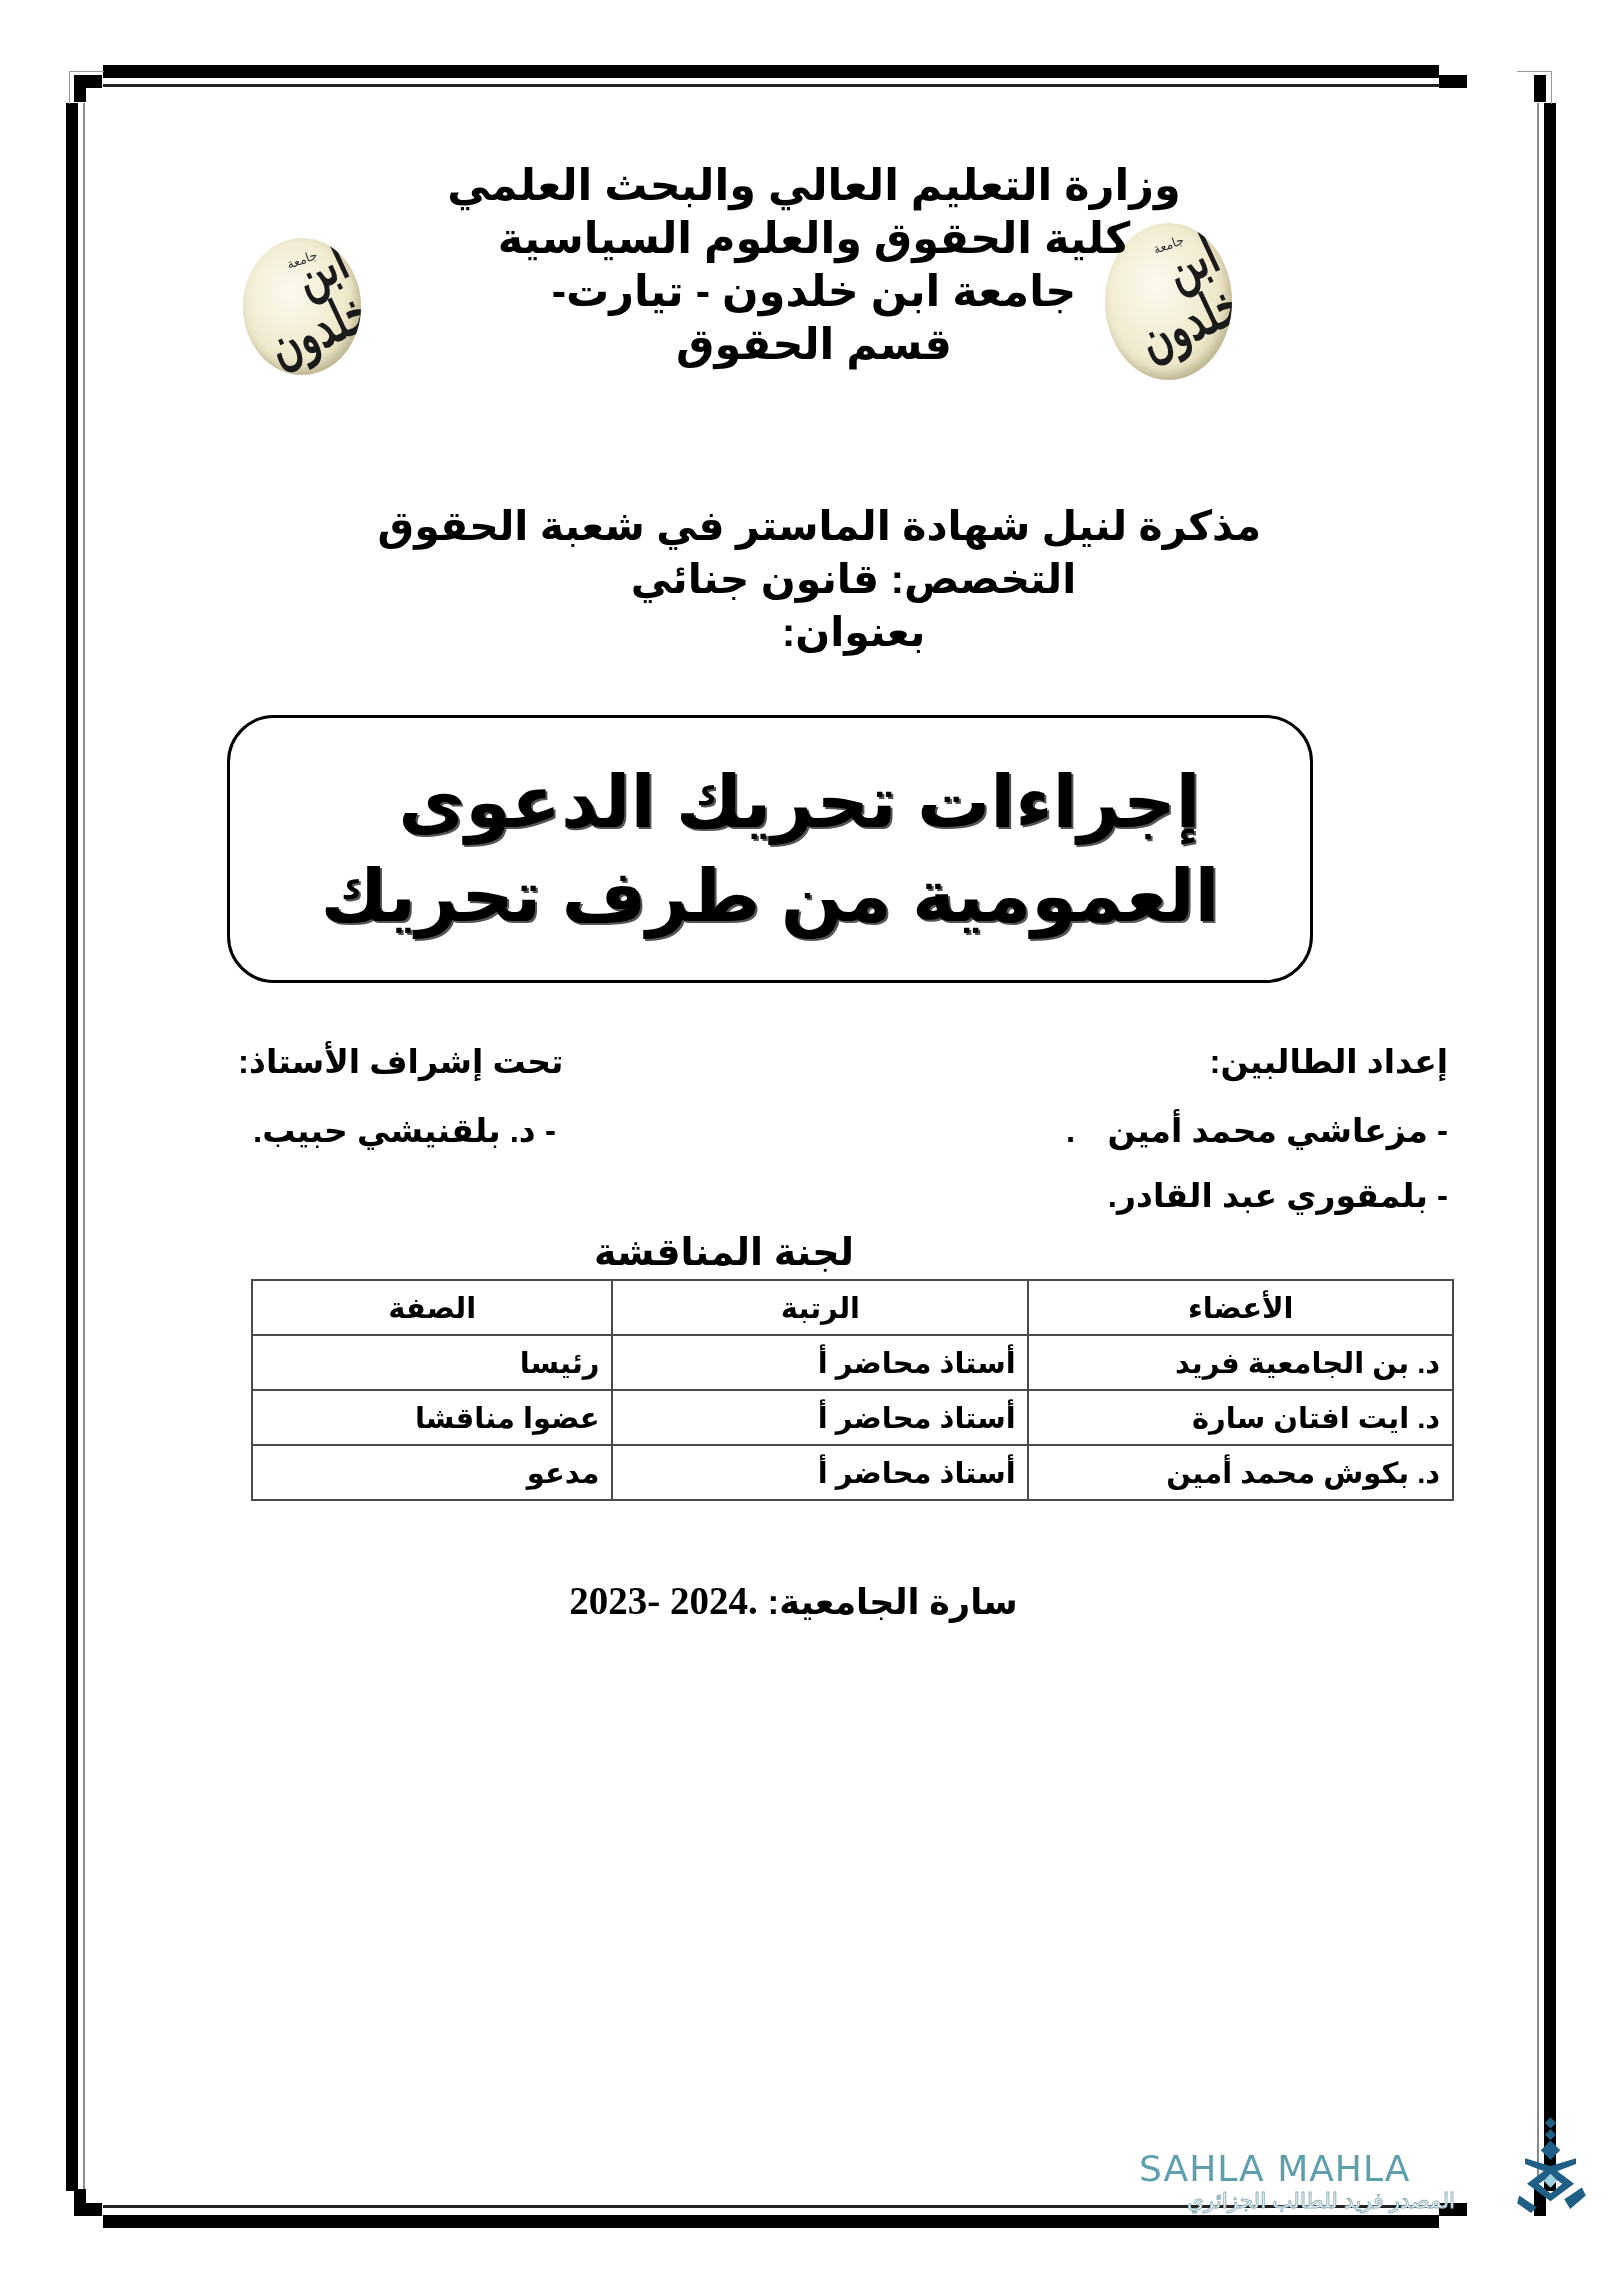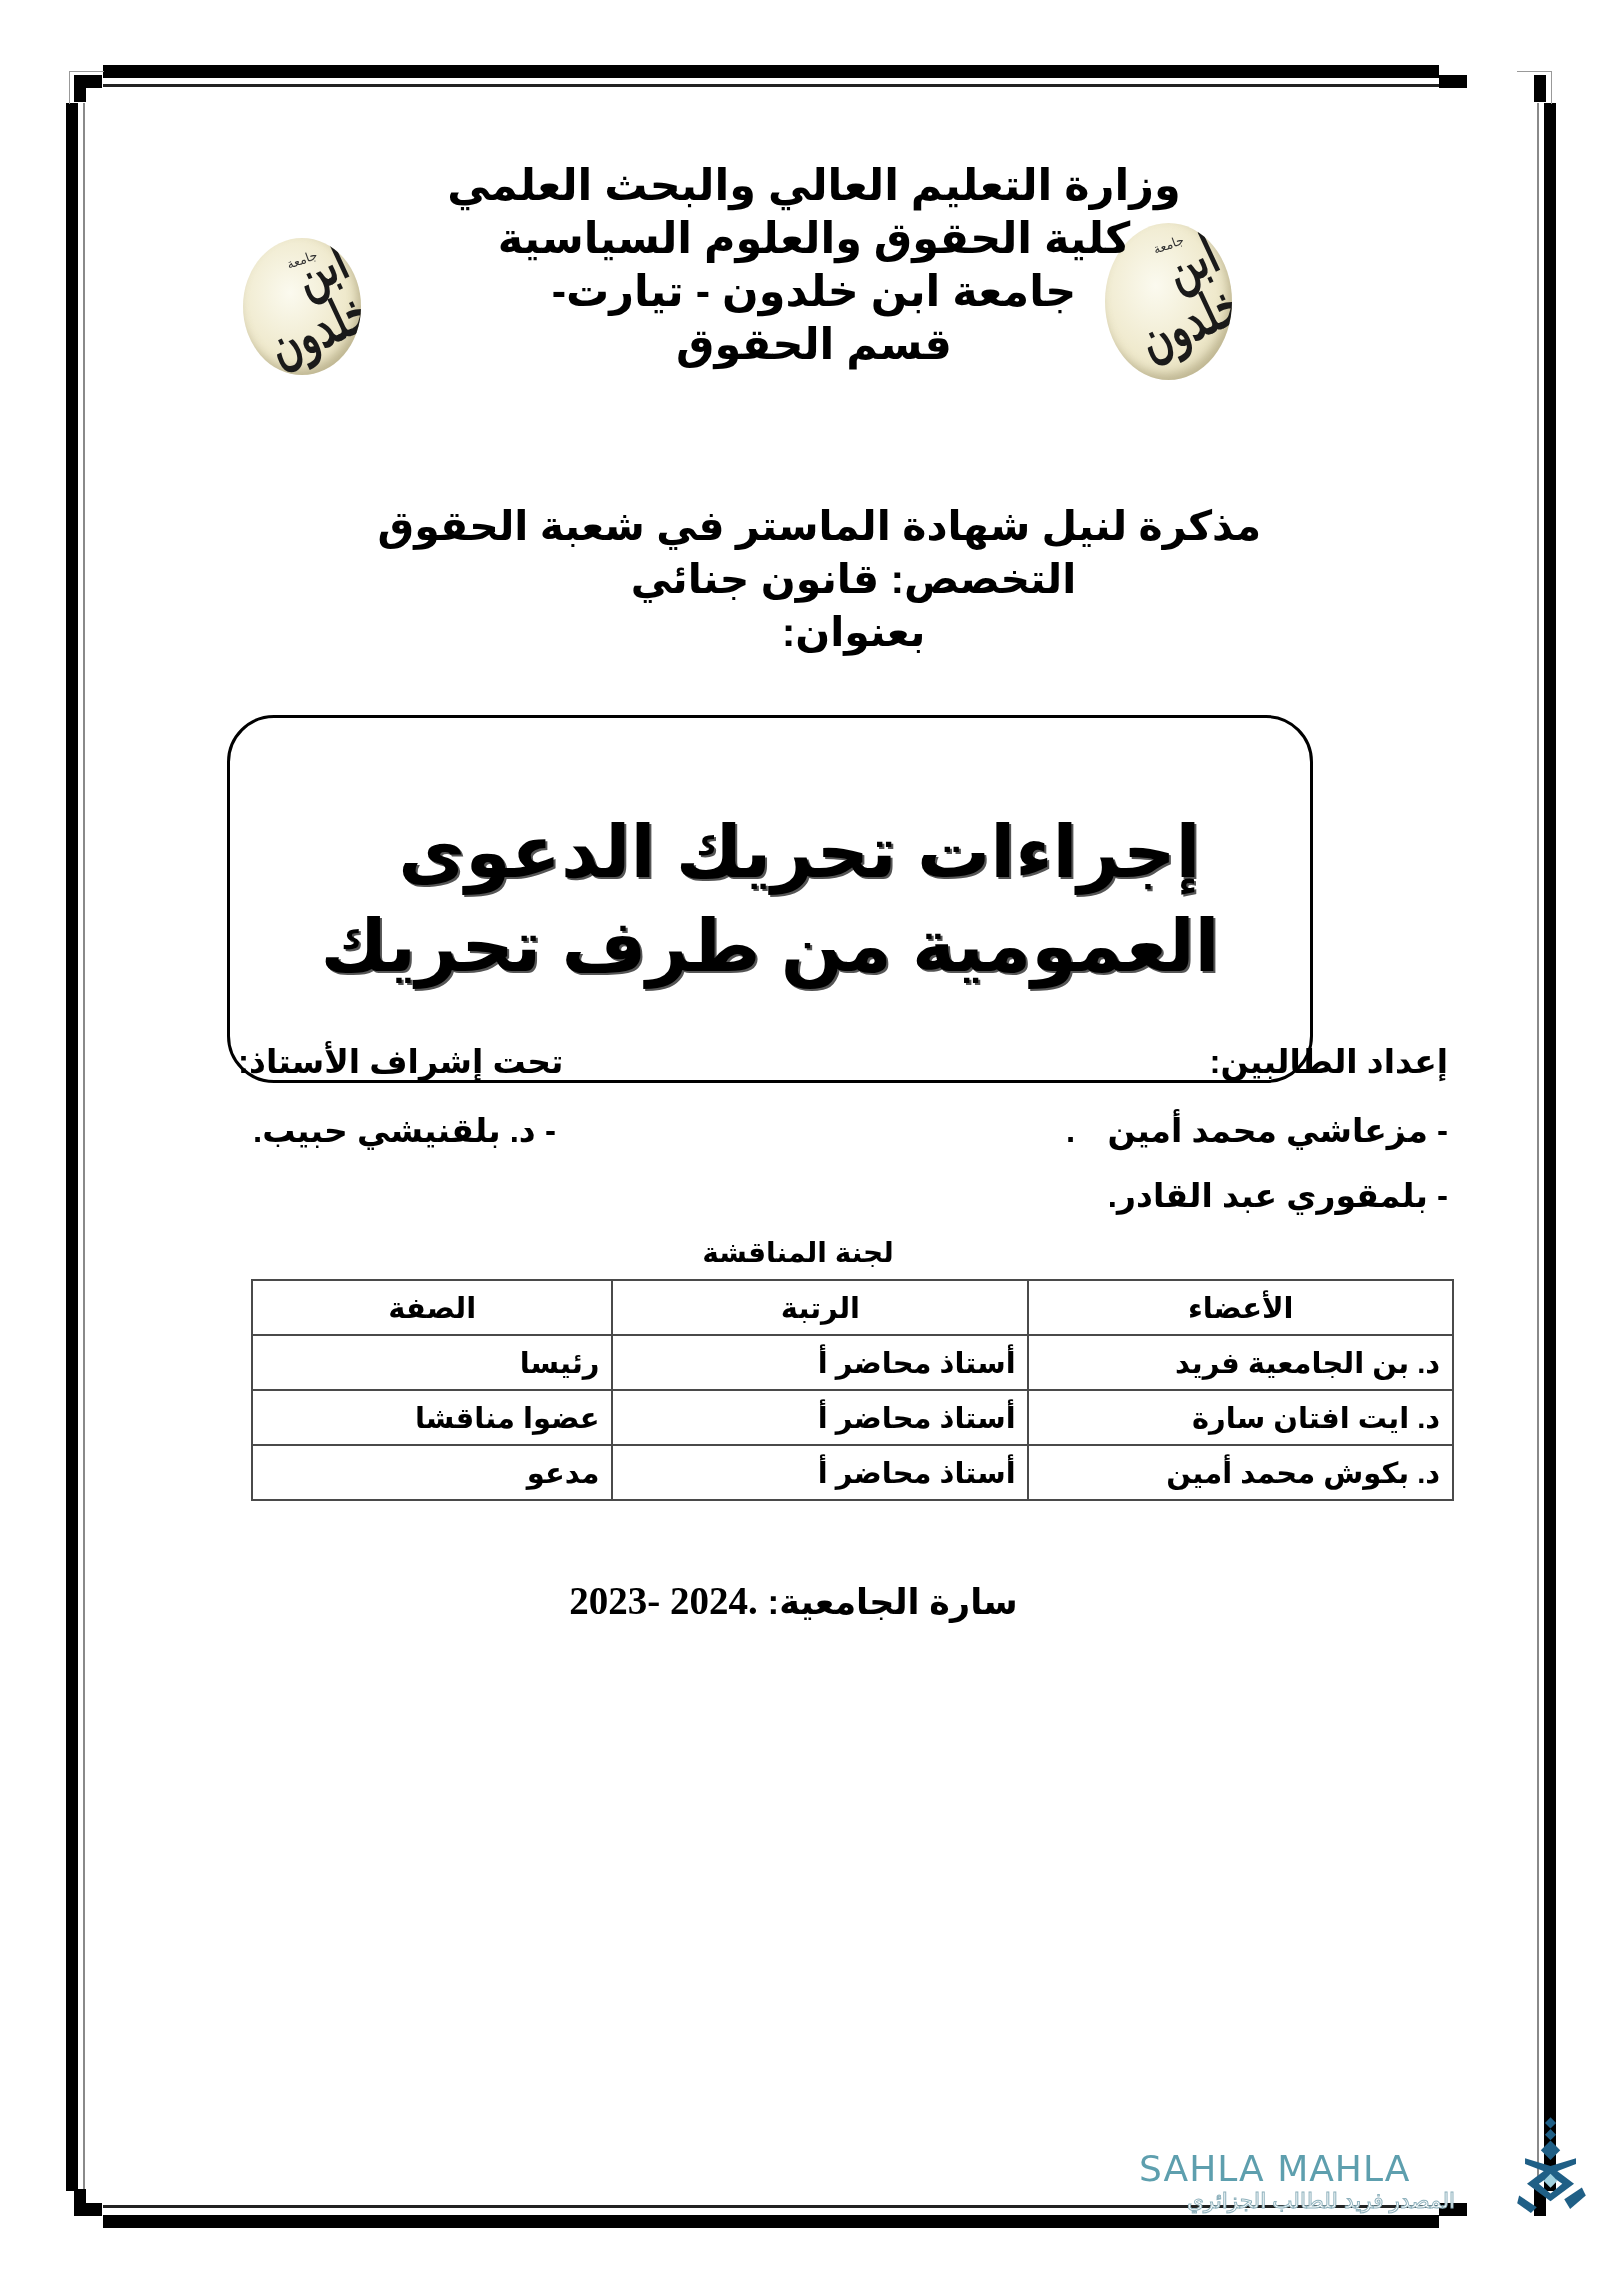--- a/index.html
+++ b/index.html
@@ -94,21 +94,21 @@
       line-height: 53px;
     }
     .degree .l1 { margin-right: -19.6px; }
     .degree .l2 { margin-left: 88px; }
     .degree .l3 { margin-left: 88px; }
 
     
     .title-box {
       position: absolute;
       left: 227px; top: 715px;
-      width: 1086px; height: 368px;
+      width: 1086px; height: 268px;
       border: 3.9px solid #000;
       border-radius: 47px;
       box-sizing: border-box;
       display: flex; flex-direction: column;
       align-items: center; justify-content: center;
       direction: rtl;
     }
     .title-box .t {
       font-weight: bold;
       font-size: 73px;
@@ -130,26 +130,26 @@
     .students-label { right: 173px; top: 1040px; }
     .student-1      { right: 173px; top: 1109px; }
     .student-1-dot  { left: 1066px; top: 1109px; }
     .student-2      { right: 173px; top: 1174px; }
     .supervisor-label { left: 238px; top: 1040px; }
     .supervisor-name  { left: 253px; top: 1109px; }
 
     
     .committee-title {
       position: absolute;
-      left: 563px; width: 470px;
+      left: 594px; width: 470px;
       top: 1233px;
-      text-align: center;
-      direction: rtl;
-      font-weight: bold;
-      font-size: 28px;
+      text-align: left;
+      direction: rtl;
+      font-weight: bold;
+      font-size: 38px;
       line-height: 39px;
     }
     table.committee {
       position: absolute;
       left: 251px; top: 1279px;
       width: 1203px;
       border-collapse: collapse;
       direction: rtl;
     }
     table.committee td, table.committee th {

